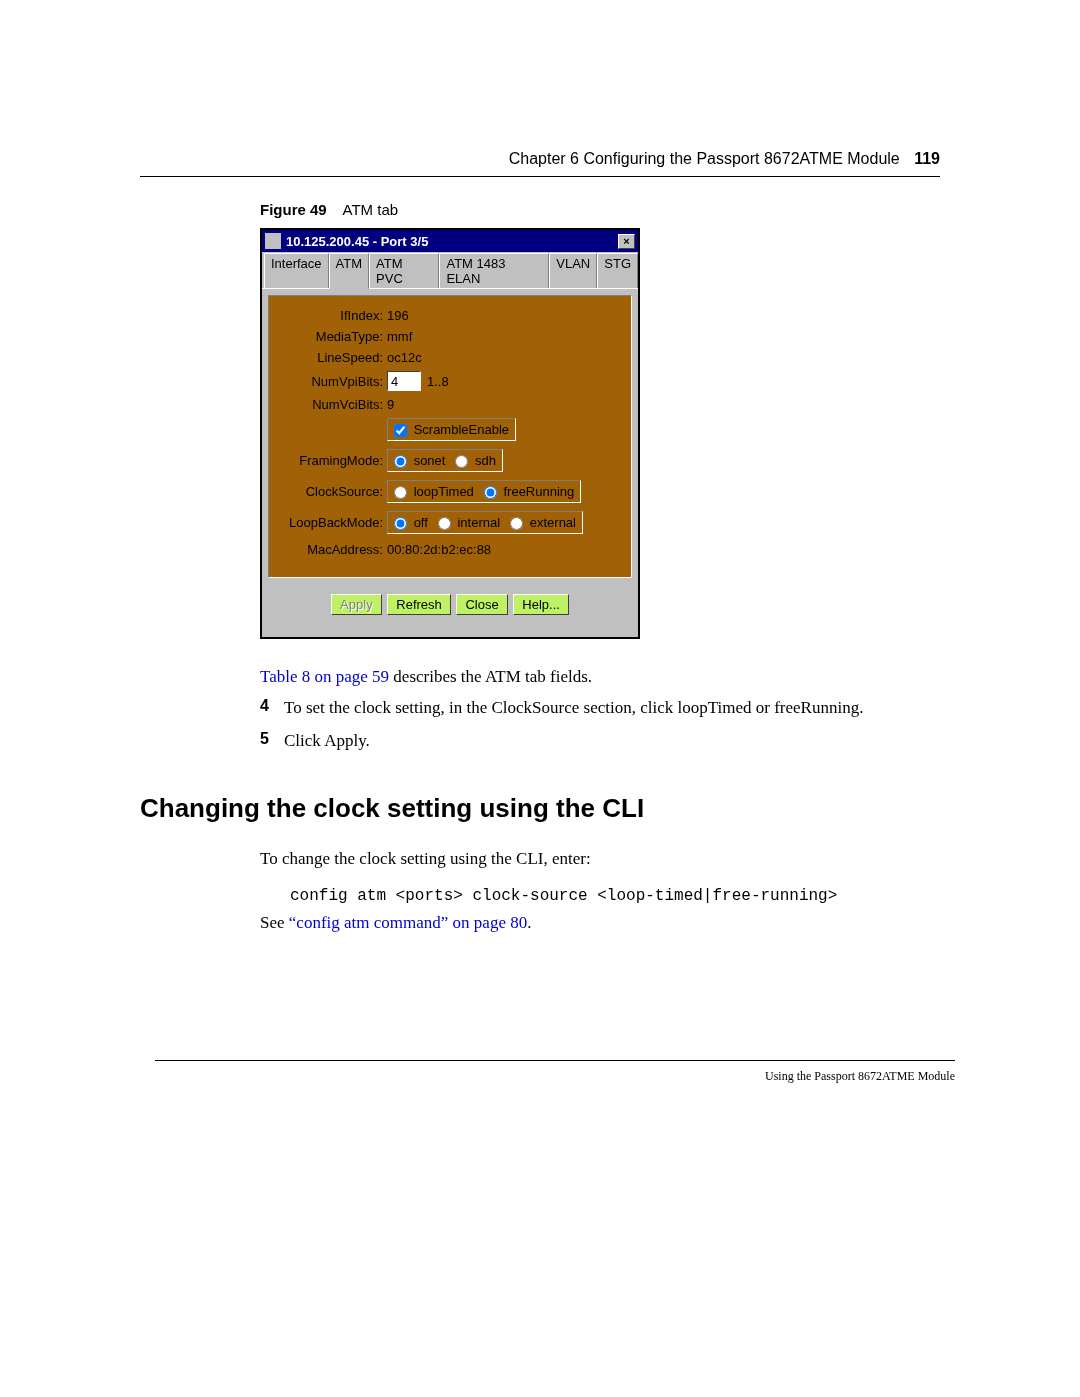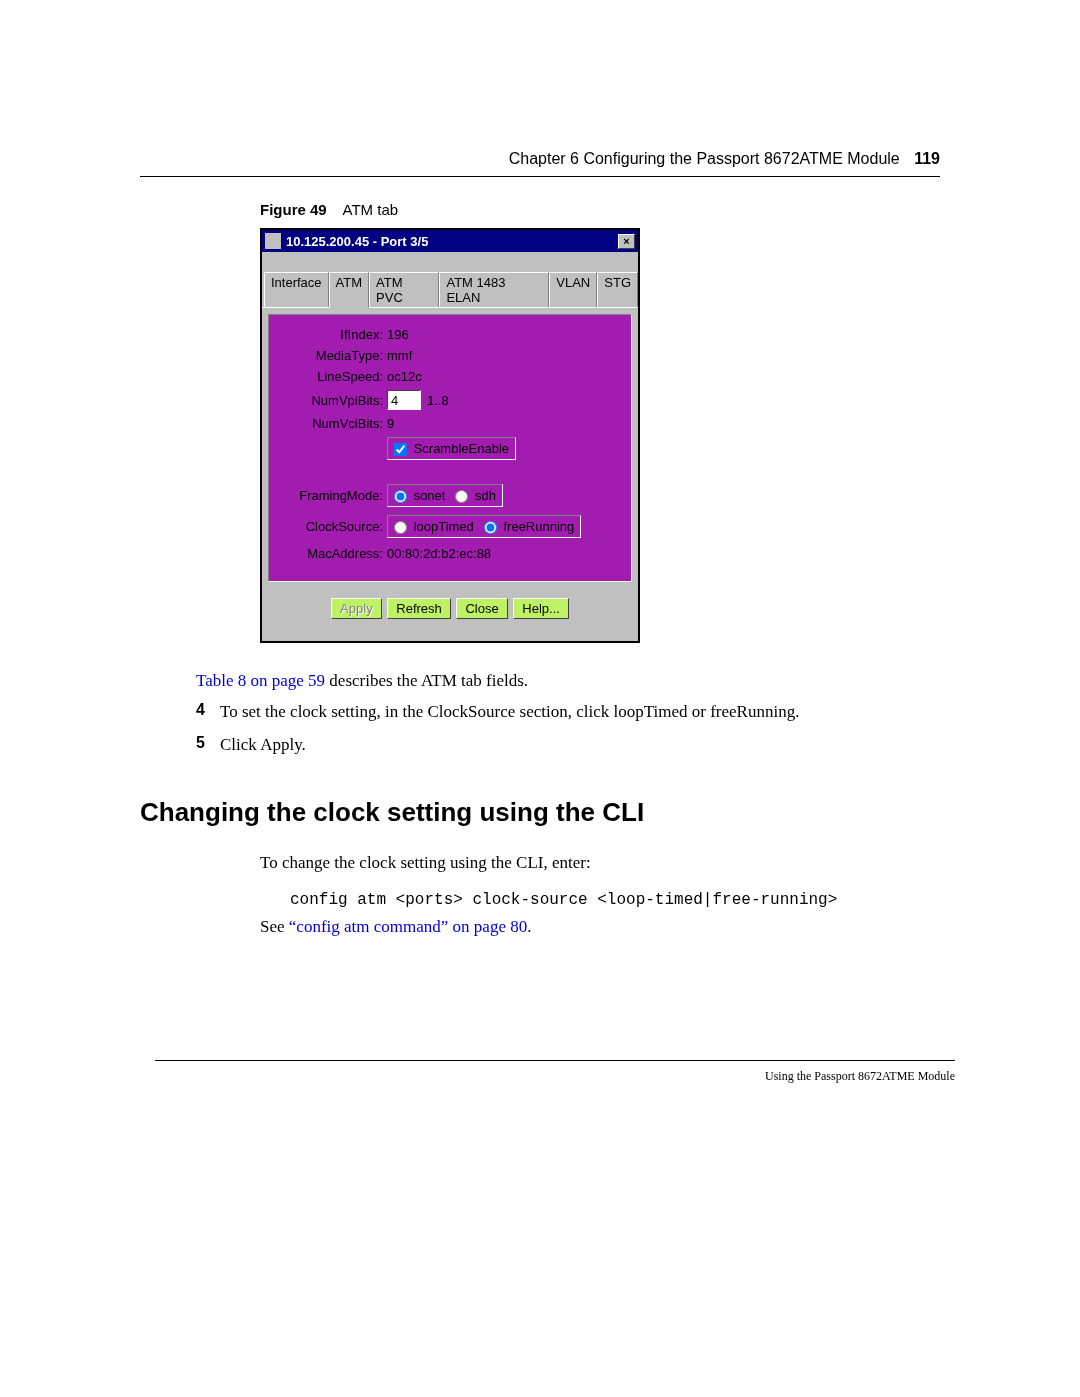--- a/index.html
+++ b/index.html
@@ -70,21 +70,21 @@
     font-family: Arial, sans-serif;
     font-size: 11px;
     font-weight: bold;
     text-align: center;
     line-height: 13px;
     color:#000;
   }
   .tabstrip {
     display:flex;
     background:#c0c0c0;
-    padding-top:20px;
+    padding-top:1px;
     padding-left:2px;
     border-bottom:1px solid #fff;
   }
   .tab {
     border:1px solid #808080;
     border-bottom:none;
     border-top-color:#fff;
     border-left-color:#fff;
     background:#c0c0c0;
     padding:2px 6px;
@@ -99,21 +99,21 @@
     z-index:2;
   }
   .panel {
     margin:6px;
     padding:12px 8px 14px 8px;
     border:1px solid #808080;
     border-top-color:#808080;
     border-left-color:#808080;
     border-right-color:#fff;
     border-bottom-color:#fff;
-    background:#a21caf;
+    background:#a16207;
   }
   .row {
     display:flex;
     align-items:center;
     margin-bottom:6px;
   }
   .row .lbl {
     width: 110px;
     text-align:right;
     padding-right:4px;
@@ -162,21 +162,21 @@
     border-top-color:#fff;
     border-left-color:#fff;
     border-right-color:#404040;
     border-bottom-color:#404040;
     padding:2px 8px;
     margin:0 1px;
   }
   .winbtn:disabled { color:#808080; text-shadow:1px 1px 0 #fff; }
 
   
-  .body-indent { margin-left:56px; margin-top:28px; }
+  .body-indent { margin-left:120px; margin-top:28px; }
   .link { color:#0000cc; }
   .steps { list-style:none; margin-top:10px; }
   .steps li { display:flex; margin-bottom:10px; }
   .steps .num { font-weight:bold; width:24px; flex-shrink:0; font-family:Arial,Helvetica,sans-serif; font-size:16px; }
   .steps .txt { flex:1; line-height:1.35; }
   h2.section {
     font-family: Arial, Helvetica, sans-serif;
     font-weight:bold;
     font-size:26px;
     margin-top:40px;
@@ -257,36 +257,47 @@
         <span class="lbl">NumVciBits:</span>
         <span class="val">9</span>
       </div>
       <div class="row">
         <span class="lbl"></span>
         <span class="inset">
           <span><input type="checkbox" class="chk" checked="" style="">
           <span>ScrambleEnable</span></span>
         </span>
       </div>
-      <div class="row" style="margin-top:24px;">
+      <div class="row" style="margin-top:8px;">
         <span class="lbl">FramingMode:</span>
         <span class="inset">
           <span><input type="radio" class="rad" name="fm" checked="" style="">
             <span>sonet</span></span>
           <span><input type="radio" class="rad" name="fm" style="">
             <span>sdh</span></span>
         </span>
       </div>
       <div class="row" style="margin-top:8px;">
         <span class="lbl">ClockSource:</span>
         <span class="inset">
           <span><input type="radio" class="rad" name="cs" style="">
             <span>loopTimed</span></span>
           <span><input type="radio" class="rad" name="cs" checked="" style="">
             <span>freeRunning</span></span>
+        </span>
+      </div>
+      <div class="row" style="margin-top:8px;">
+        <span class="lbl">LoopBackMode:</span>
+        <span class="inset">
+          <span><input type="radio" class="rad" name="lb" checked="" style="">
+            <span>off</span></span>
+          <span><input type="radio" class="rad" name="lb" style="">
+            <span>internal</span></span>
+          <span><input type="radio" class="rad" name="lb" style="">
+            <span>external</span></span>
         </span>
       </div>
       <div class="row" style="margin-top:8px;">
         <span class="lbl">MacAddress:</span>
         <span class="val">00:80:2d:b2:ec:88</span>
       </div>
     </div>
 
     <div class="btnbar">
       <button class="winbtn" disabled="">Apply</button>

